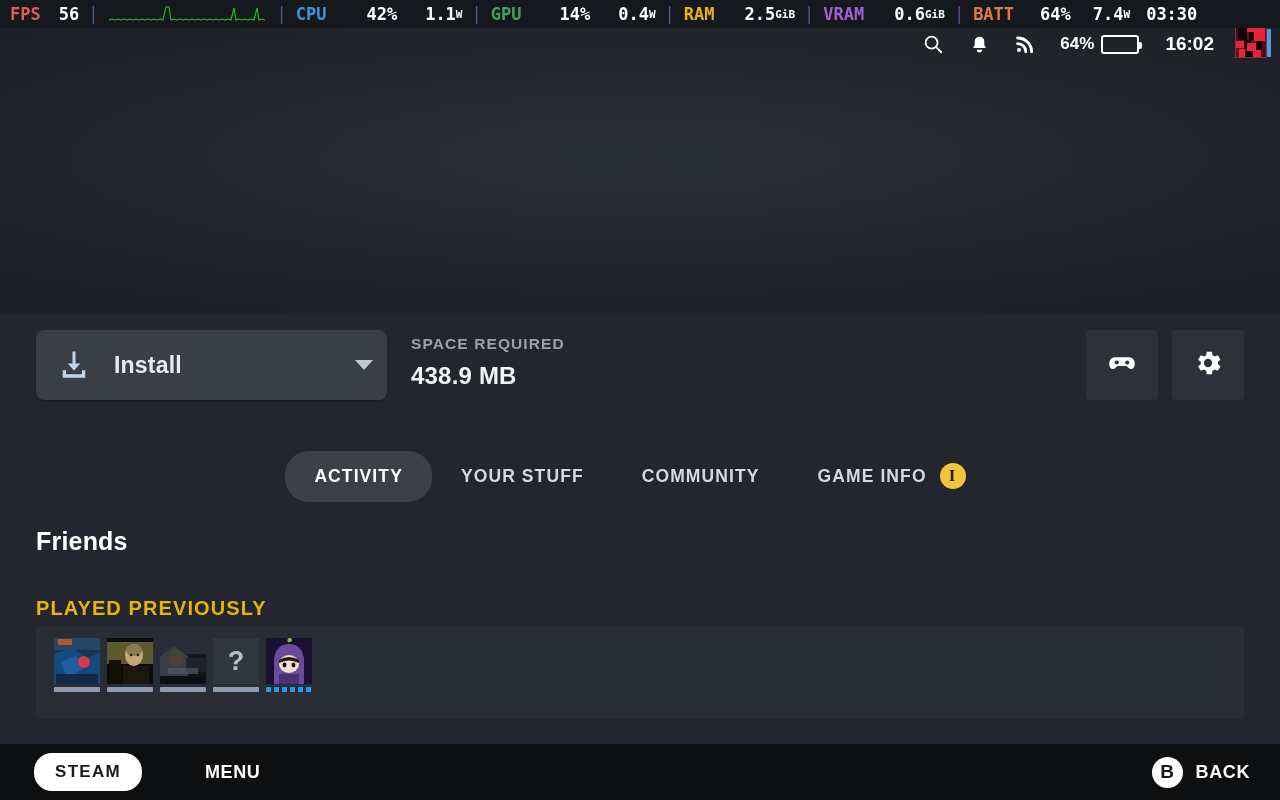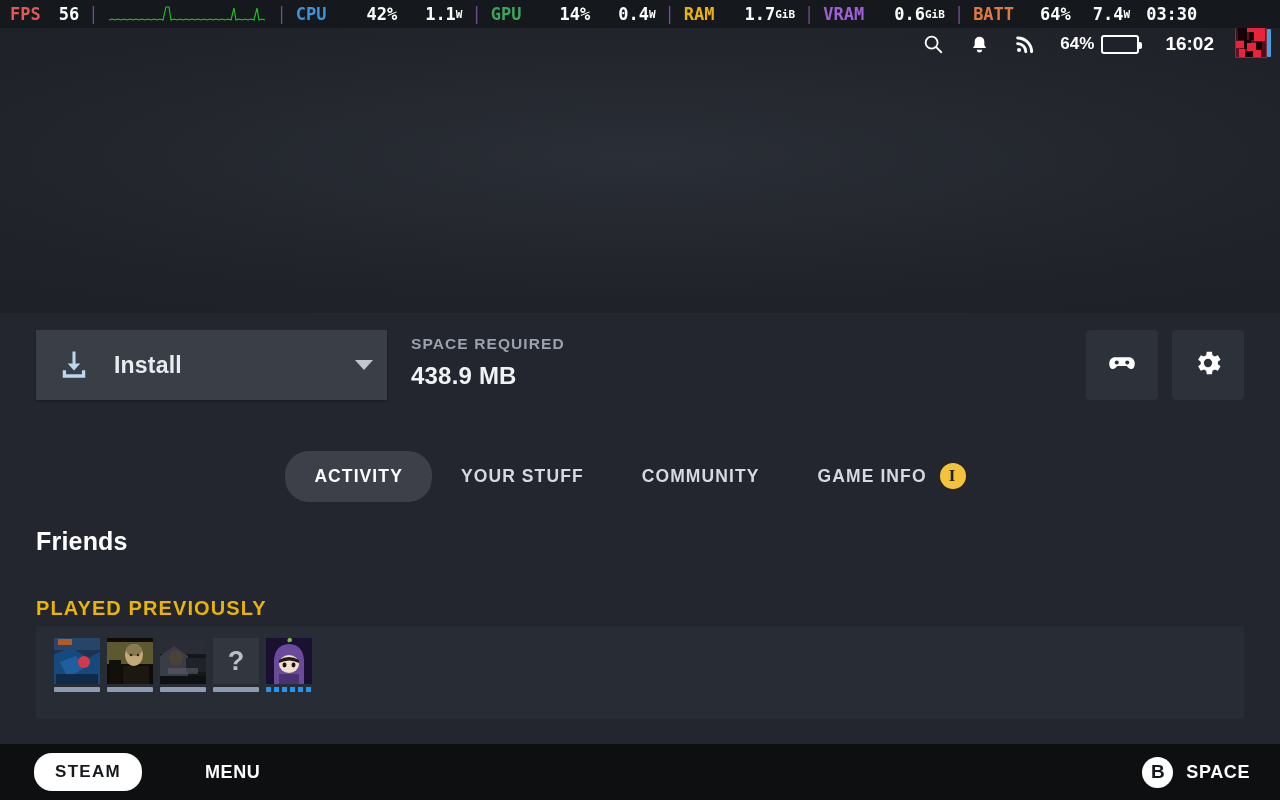--- a/index.html
+++ b/index.html
@@ -83,21 +83,21 @@
     background:#23262e;
   }
 
   .action-row{
     position:absolute; top:17px; left:0; width:1280px; height:88px;
   }
   .install-btn{
     position:absolute; left:36px; top:0;
     width:351px; height:70px;
     background:#3a3e47;
-    border-radius:0;
+    border-radius:8px;
     display:flex; align-items:center;
     padding:0 14px 0 20px;
     box-shadow:0 1px 2px rgba(0,0,0,.3);
   }
   .dl-icon{ width:36px; height:36px; flex:0 0 36px; }
   .install-label{
     font-size:23px; font-weight:600; color:#e8ecf0; margin-left:22px;
     letter-spacing:.2px;
   }
   .caret{
@@ -217,21 +217,21 @@
   <span class="p-val" style="margin-left:40px;">42%</span>
   <span class="p-val" style="margin-left:28px;">1.1</span>
   <span class="p-unit">W</span>
   <span class="sep">|</span>
   <span class="perf-label p-gpu">GPU</span>
   <span class="p-val" style="margin-left:38px;">14%</span>
   <span class="p-val" style="margin-left:28px;">0.4</span>
   <span class="p-unit">W</span>
   <span class="sep">|</span>
   <span class="perf-label p-ram">RAM</span>
-  <span class="p-val" style="margin-left:30px;">1.7</span>
+  <span class="p-val" style="margin-left:30px;">2.5</span>
   <span class="p-unit">GiB</span>
   <span class="sep">|</span>
   <span class="perf-label p-vram">VRAM</span>
   <span class="p-val" style="margin-left:30px;">0.6</span>
   <span class="p-unit">GiB</span>
   <span class="sep">|</span>
   <span class="perf-label p-batt">BATT</span>
   <span class="p-val" style="margin-left:26px;">64%</span>
   <span class="p-val" style="margin-left:22px;">7.4</span>
   <span class="p-unit">W</span>
@@ -419,15 +419,15 @@
     </div>
   </div>
 
 </div>
 
 <div class="footer">
   <span class="steam-pill">STEAM</span>
   <span class="menu-lbl">MENU</span>
   <span class="back-grp">
     <span class="btn-b">B</span>
-    <span class="back-lbl">SPACE</span>
+    <span class="back-lbl">BACK</span>
   </span>
 </div>
 
 </body></html>

